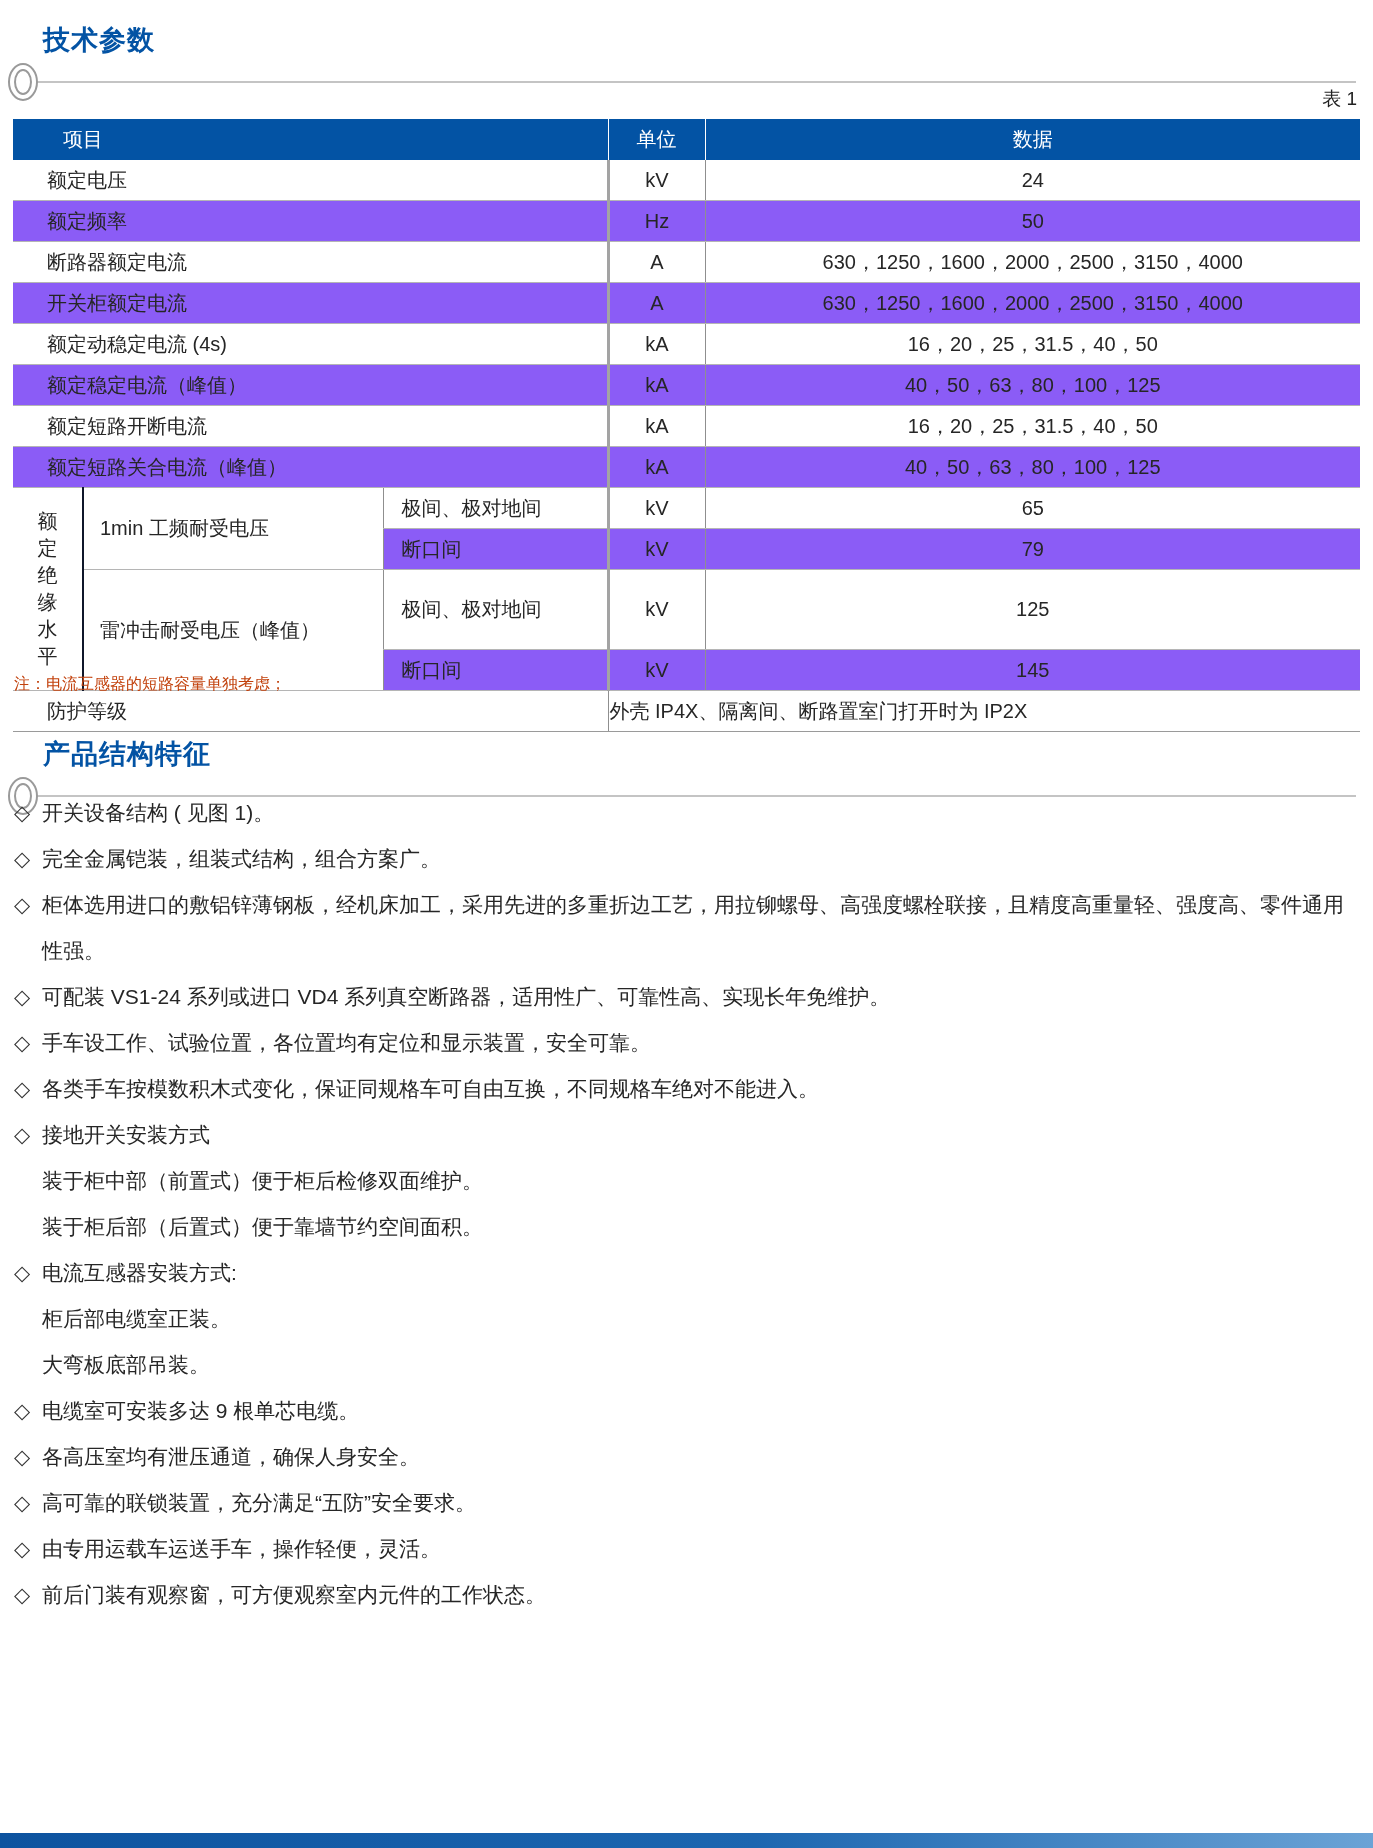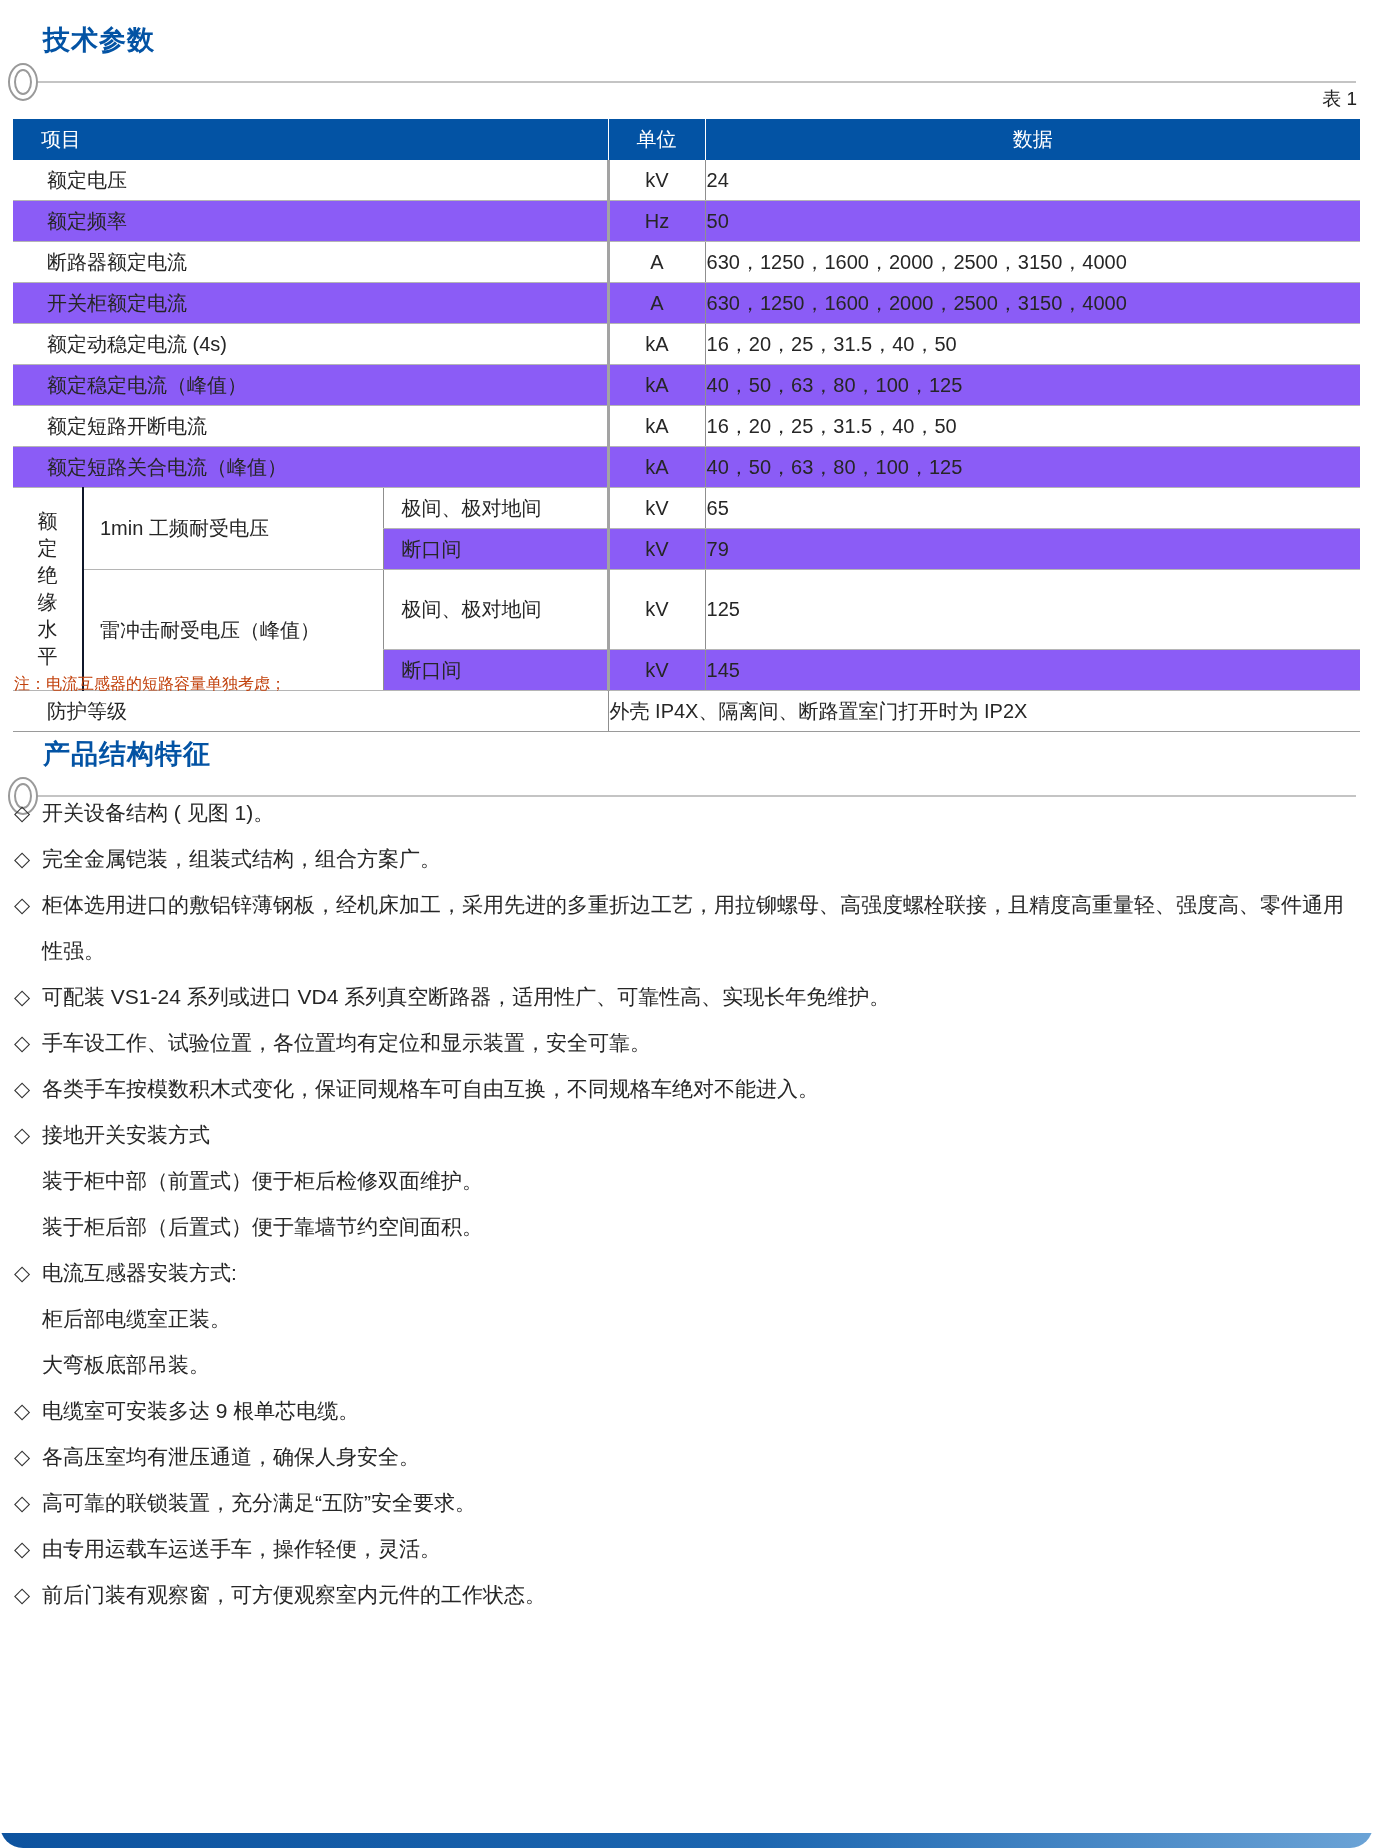--- a/index.html
+++ b/index.html
@@ -1,18 +1,18 @@
 <!DOCTYPE html>
 <html><head>
 <meta charset="utf-8">
 <style>
   html,body{margin:0;padding:0;background:#ffffff;}
   .page{
     position:relative;width:1373px;height:1848px;background:#ffffff;overflow:hidden;
-    font-family:"Liberation Sans","DejaVu Sans",sans-serif;color:#222222;border-radius:23px;
+    font-family:"Liberation Sans","DejaVu Sans",sans-serif;color:#222222;
   }
   
   .sec-head{position:absolute;left:0;width:100%;}
   .sec-head h2{margin:0 0 0 43px;font-size:27px;font-weight:bold;color:#0353a4;letter-spacing:1px;}
   .rule{position:relative;height:44px;margin-top:2px;}
   .rule svg{position:absolute;left:0;top:0;}
   .sec1{top:22px;}
   .sec2{top:736px;}
   .table-label{position:absolute;top:86px;right:16px;font-size:19px;color:#222;}
   
@@ -20,27 +20,27 @@
     position:absolute;top:119px;left:13px;width:1347px;border-collapse:collapse;table-layout:fixed;
     font-size:20px;color:#262626;
   }
   table.spec col.c1{width:70px;}
   table.spec col.c2{width:300px;}
   table.spec col.c3{width:225px;}
   table.spec col.c4{width:97px;}
   table.spec th{
     background:#0353a4;color:#ffffff;font-weight:normal;height:39px;font-size:20px;
   }
-  table.spec th.h-item{text-align:left;padding-left:28px;}
+  table.spec th.h-item{text-align:left;padding-left:50px;}
   table.spec th.h-unit,table.spec th.h-data{text-align:center;border-left:1px solid #ffffff;}
   table.spec td{height:38px;border-bottom:1px solid #b5b5b5;vertical-align:middle;}
   table.spec tr.alt td{background:#8b5cf6;}
   table.spec td.c-item{text-align:left;padding-left:34px;}
   table.spec td.c-unit{text-align:center;border-left:3px solid #a3a3a3;border-right:1px solid #8f8f8f;}
-  table.spec td.c-data{text-align:left;margin-left:32px;}
+  table.spec td.c-data{text-align:center;margin-left:32px;}
   table.spec td.c-group{
     text-align:center;padding:20px 23px;word-break:break-all;line-height:27px;background:#fff;
   }
   table.spec td.c-label{padding-left:16px;border-left:2px solid #0f172a;background:#fff;}
   table.spec td.c-scope{padding-left:18px;border-left:1px solid #8f8f8f;margin-left:12px;}
   table.spec td.c-protect-val{text-align:left;border-left:1px solid #8f8f8f;}
   table.spec tr.last td{border-bottom:1px solid #9a9a9a;}
   
   .note{position:absolute;top:674px;left:14px;font-size:16px;color:#c2410c;}
   

